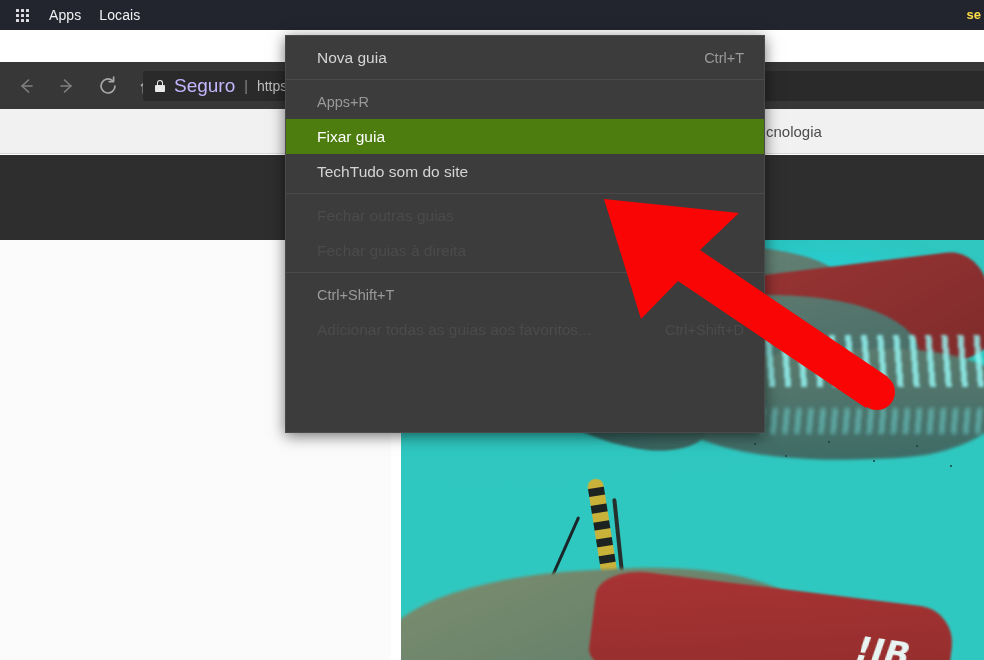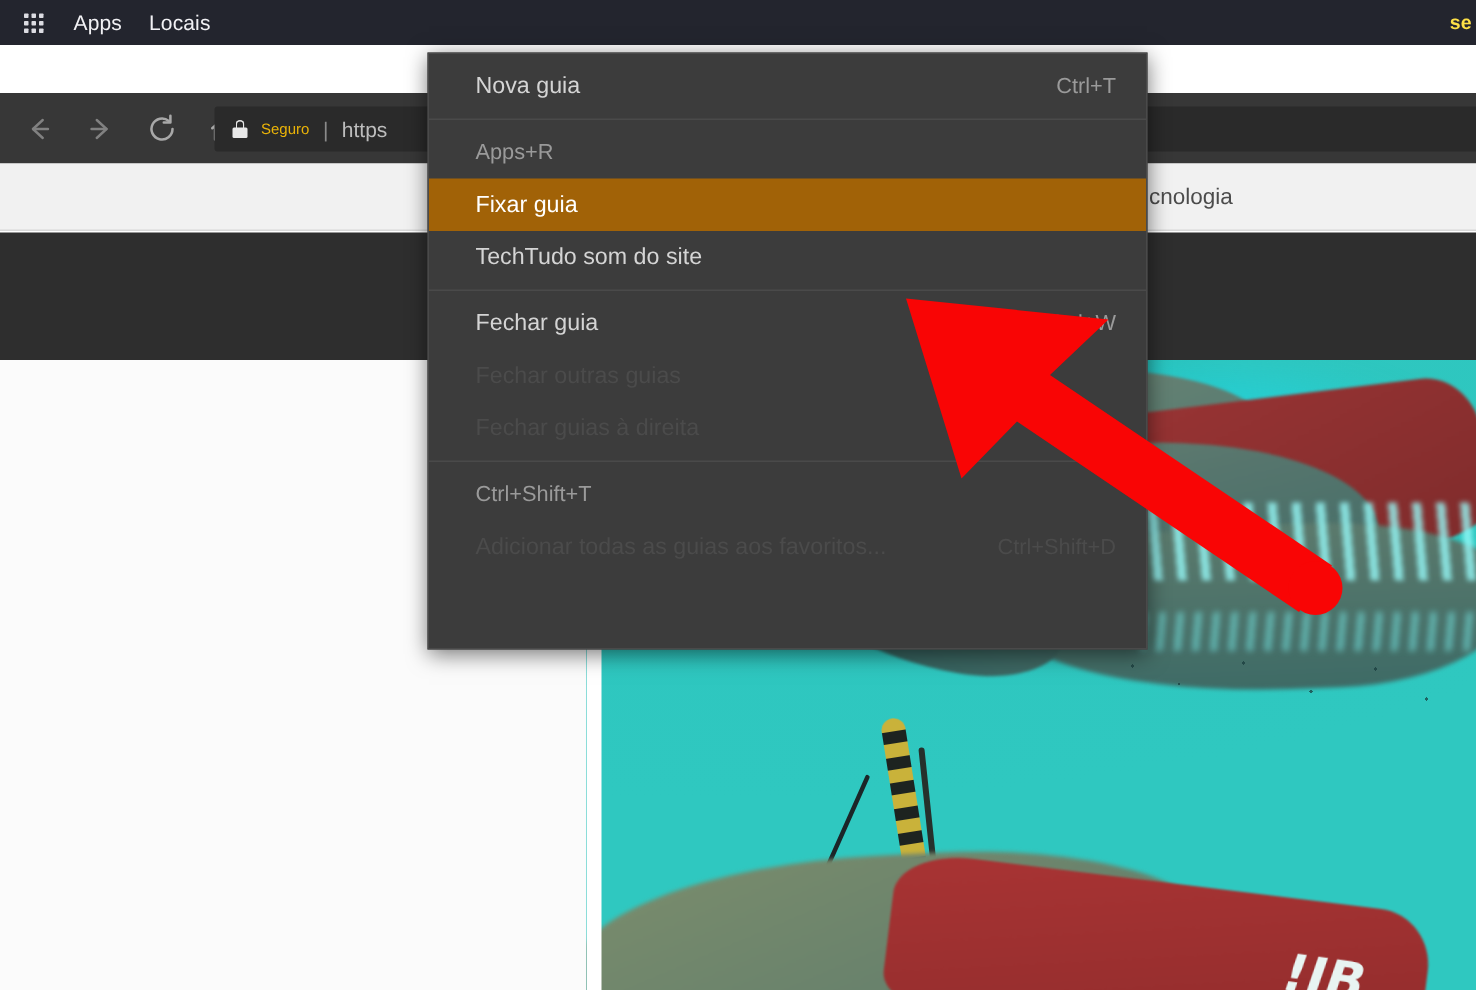--- a/index.html
+++ b/index.html
@@ -103,21 +103,21 @@
   }
   .lock {
     position: relative; width: 10px; height: 12px; flex: none; margin-right: 9px;
   }
   .lock .body { position: absolute; left: 0; bottom: 0; width: 10px; height: 7px; background: #e8e8e8; border-radius: 1px; }
   .lock .shackle {
     position: absolute; left: 2px; top: 0; width: 6px; height: 6px;
     border: 1.6px solid #e8e8e8; border-bottom: none;
     border-top-left-radius: 4px; border-top-right-radius: 4px;
   }
-  .secure-text { font-size: 10px; color: #eab308; white-space: nowrap; }
+  .secure-text { font-size: 19px; color: #c4b5fd; white-space: nowrap; }
   .omni-sep { color: #8a8a8a; margin: 0 9px; font-size: 14px; }
   .url-text { font-size: 14px; color: #bdbdbd; white-space: nowrap; }
 
   .bookmarkbar {
     position: absolute; left: 0; top: 79px; width: 984px; height: 45px;
     background: #f1f1f1; border-bottom: 1px solid #d8d8d8;
     display: flex; align-items: center;
   }
   .bm-label {
     position: absolute; left: 766px; font-size: 15px; color: #4c4c4c;
@@ -282,21 +282,21 @@
   }
   .mi {
     position: relative; height: 35px; display: flex; align-items: center;
     padding: 0 20px 0 31px;
     font-size: 15.5px; color: #d4d4d4; white-space: nowrap;
   }
   .mi .label { flex: 1; }
   .mi .accel { color: #9a9a9a; font-size: 14.5px; }
   .mi.disabled { color: #4b4b4b; }
   .mi.disabled .accel { color: #4b4b4b; }
-  .mi.selected { background: #a16207; color: #ffffff; }
+  .mi.selected { background: #4d7c0f; color: #ffffff; }
   .mi.selected .accel { color: #dcdcff; }
   .msep { height: 1px; background: #4a4a4a; margin: 4px 0; }
 
   
   .arrow-layer {
     position: absolute; left: 0; top: 0; width: 984px; height: 660px;
     pointer-events: none; z-index: 60;
   }
 </style>
 </head>
@@ -405,24 +405,20 @@
     </div>
     <div class="mi selected">
       <span class="label">Fixar guia</span>
       <span class="accel"></span>
     </div>
     <div class="mi">
       <span class="label">TechTudo som do site</span>
       <span class="accel"></span>
     </div>
     <div class="msep"></div>
-    <div class="mi">
-      <span class="label">Fechar guia</span>
-      <span class="accel">Ctrl+W</span>
-    </div>
     <div class="mi disabled">
       <span class="label">Fechar outras guias</span>
       <span class="accel"></span>
     </div>
     <div class="mi disabled">
       <span class="label">Fechar guias à direita</span>
       <span class="accel"></span>
     </div>
     <div class="msep"></div>
     <div class="mi">

